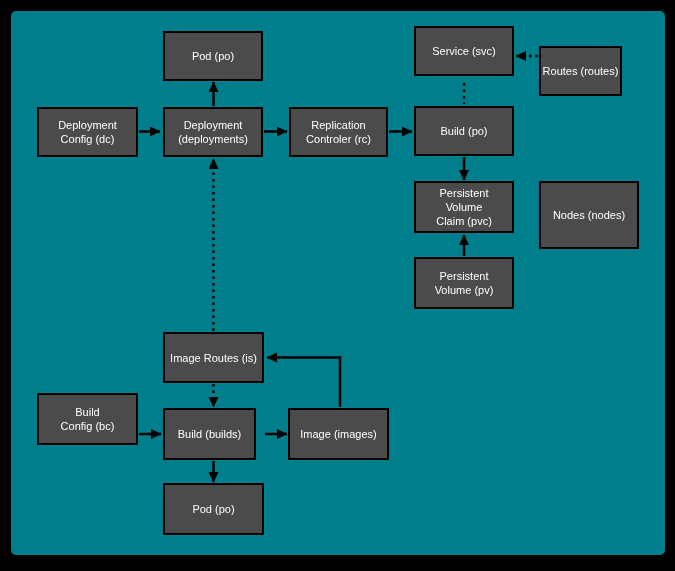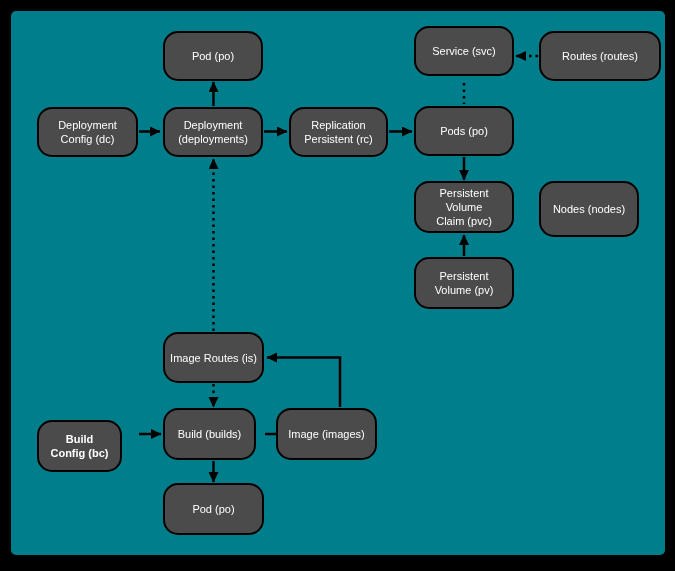--- a/index.html
+++ b/index.html
@@ -37,21 +37,21 @@
     stroke: #000000;
     stroke-width: 2.5;
     stroke-dasharray: 2.5 4;
     fill: none;
   }
   .node {
     position: absolute;
     box-sizing: border-box;
     background: #4b4b4b;
     border: 2px solid #000000;
-    border-radius: 15px;
+    border-radius: 0;
     color: #ffffff;
     font-size: 11px;
     line-height: 14px;
     display: flex;
     align-items: center;
     justify-content: center;
     text-align: center;
     white-space: pre-line;
   }
 </style>
@@ -95,28 +95,28 @@
 
   <path class="edge-solid" d="M 340 407 L 340 357.5 L 267 357.5" marker-end="url(#ah)"></path>
 </svg>
 
 <div class="node" style="left:163px; top:31px;  width:100px; height:50px;">Pod (po)</div>
 <div class="node" style="left:37px;  top:107px; width:101px; height:50px;">Deployment
 Config (dc)</div>
 <div class="node" style="left:163px; top:107px; width:100px; height:50px;">Deployment
 (deployments)</div>
 <div class="node" style="left:289px; top:107px; width:99px;  height:50px;">Replication
-Persistent (rc)</div>
+Controler (rc)</div>
 <div class="node" style="left:414px; top:26px;  width:100px; height:50px;">Service (svc)</div>
-<div class="node" style="left:539px; top:31px;  width:122px; height:50px;">Routes (routes)</div>
-<div class="node" style="left:414px; top:106px; width:100px; height:50px;">Pods (po)</div>
+<div class="node" style="left:539px; top:46px;  width:83px; height:50px;">Routes (routes)</div>
+<div class="node" style="left:414px; top:106px; width:100px; height:50px;">Build (po)</div>
 <div class="node" style="left:414px; top:181px; width:100px; height:52px;">Persistent
 Volume
 Claim (pvc)</div>
-<div class="node" style="left:539px; top:181px; width:100px; height:56px;">Nodes (nodes)</div>
+<div class="node" style="left:539px; top:181px; width:100px; height:68px;">Nodes (nodes)</div>
 <div class="node" style="left:414px; top:257px; width:100px; height:52px;">Persistent
 Volume (pv)</div>
 <div class="node" style="left:163px; top:332px; width:101px; height:51px;">Image Routes (is)</div>
-<div class="node" style="left:37px;  top:420px; width:85px; height:52px;font-weight:bold;">Build
+<div class="node" style="left:37px;  top:393px; width:101px; height:52px;">Build
 Config (bc)</div>
 <div class="node" style="left:163px; top:408px; width:93px; height:52px;">Build (builds)</div>
-<div class="node" style="left:276px; top:408px; width:101px; height:52px;text-align:center;">Image (images)</div>
+<div class="node" style="left:288px; top:408px; width:101px; height:52px;text-align:center;">Image (images)</div>
 <div class="node" style="left:163px; top:483px; width:101px; height:52px;">Pod (po)</div>
 
 </body></html>

